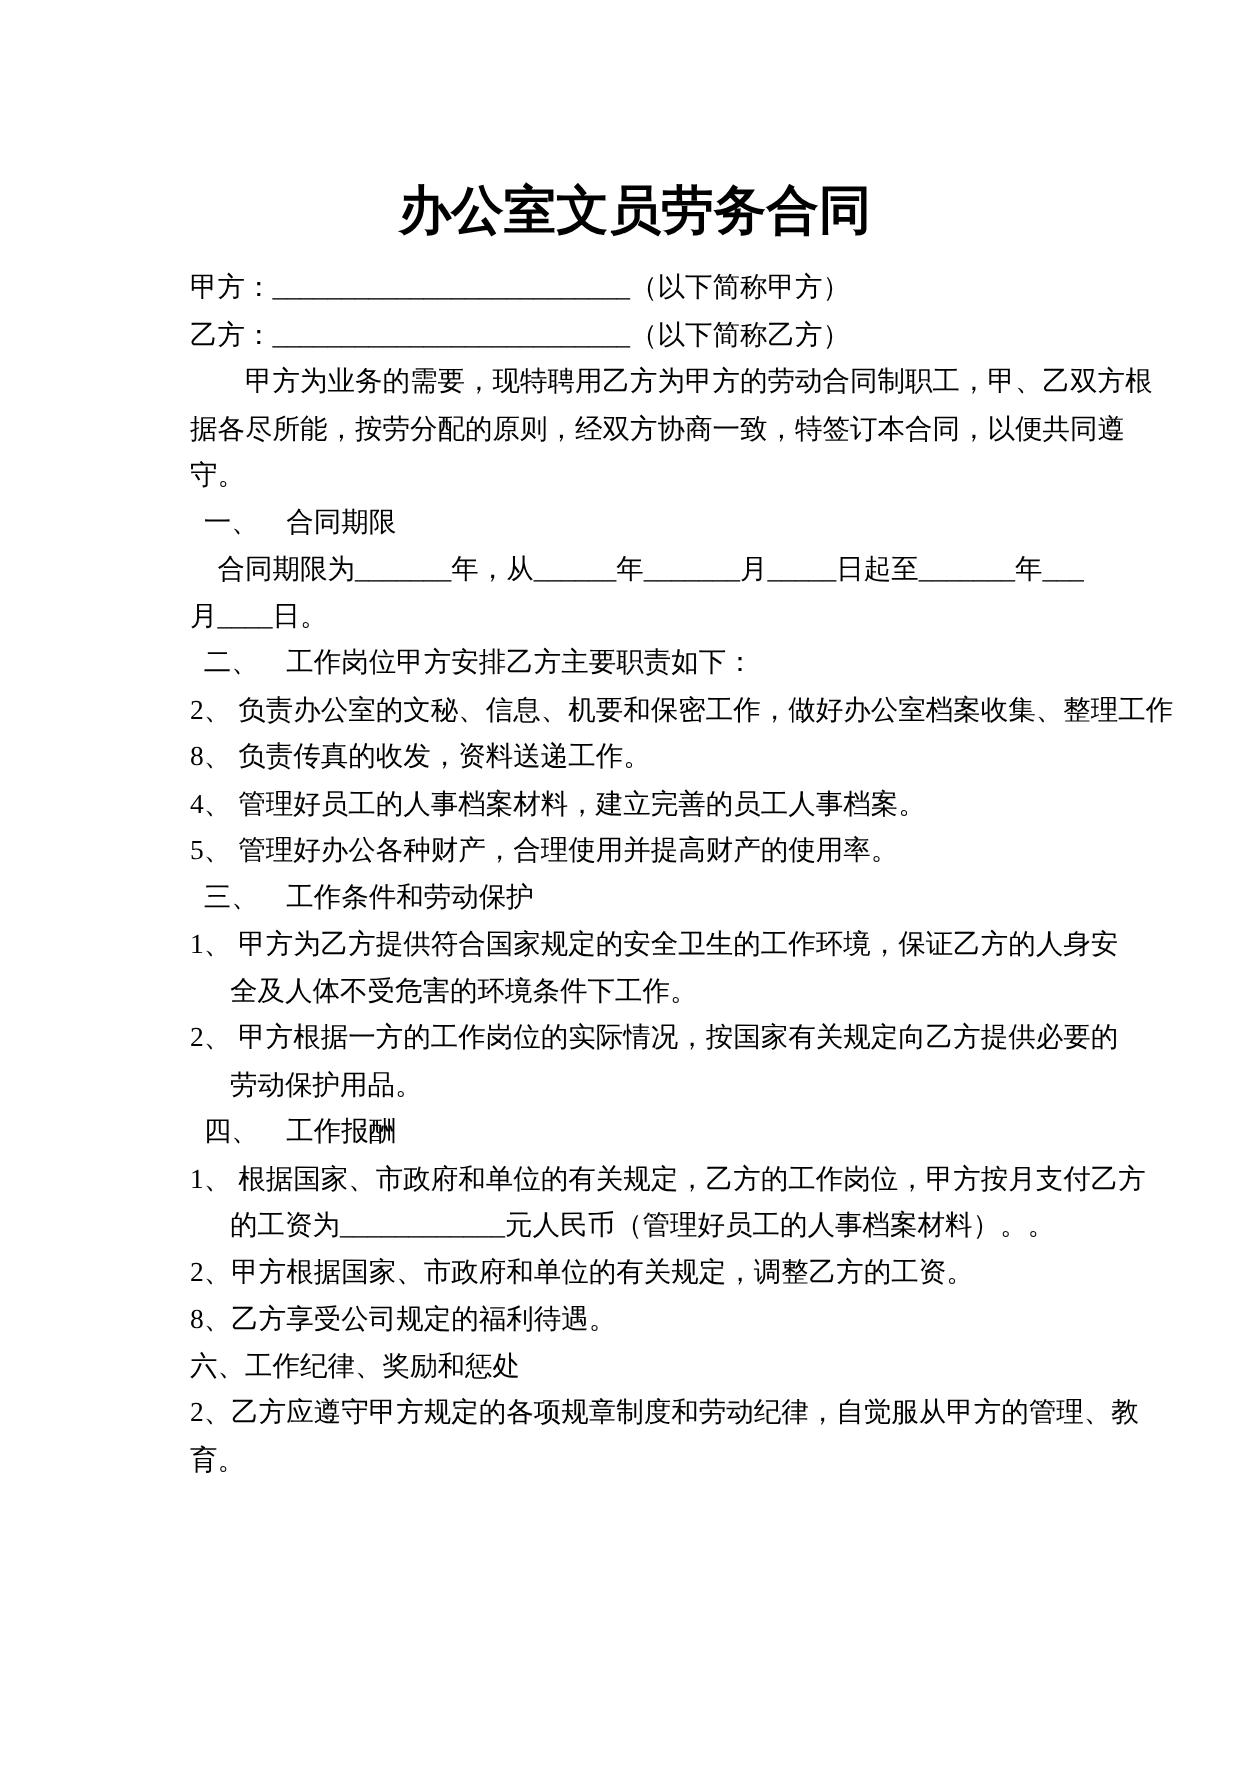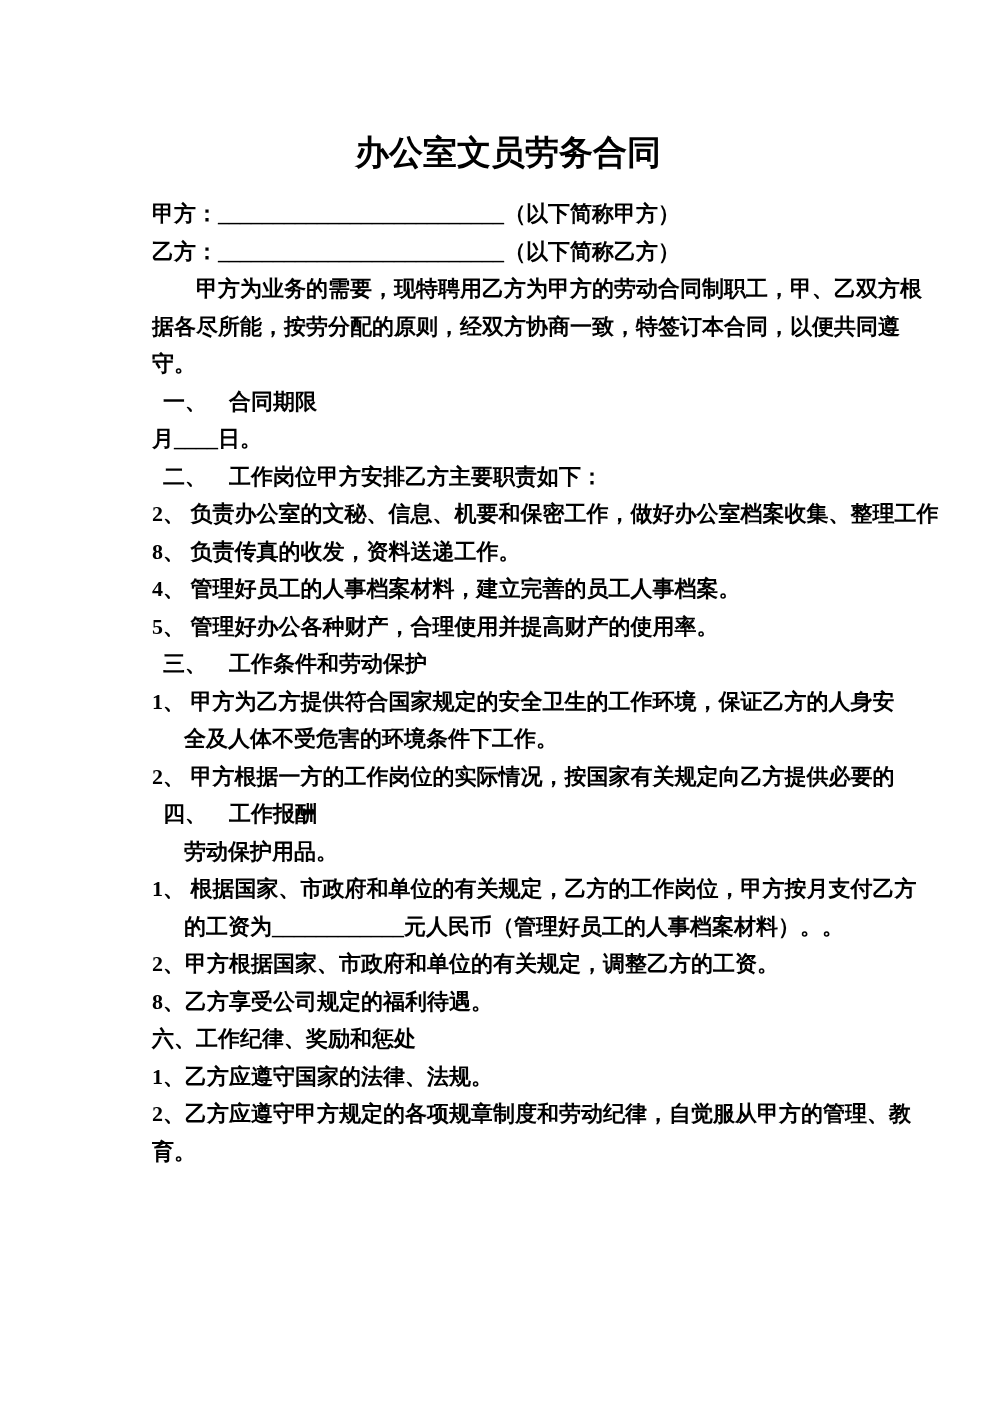--- a/index.html
+++ b/index.html
@@ -13,30 +13,29 @@
     box-sizing: border-box;
     width: 1000px;
     height: 1415px;
     background: #ffffff;
     color: #000000;
     padding: 132px 134px 0 150px;
     font-family: "Liberation Serif", "DejaVu Serif", serif;
     overflow: hidden;
   }
   .title {
-    margin: 0;
-    font-size: 34px;
+    margin: 16px;
+    font-size: 42px;
     line-height: 42px;
     font-weight: bold;
     text-align: center;
     white-space: pre;
   }
   .body {
     margin-top: 21px;
-    font-weight: bold;
   }
   .ln {
     font-size: 22px;
     line-height: 37.5px;
     white-space: pre;
     letter-spacing: 0;
   }
   
   .i0  { padding-left: 2px;  }   
   .ih  { padding-left: 13px; }   
@@ -54,39 +53,39 @@
   <div class="body">
 
     <div class="ln i0">甲方：__________________________（以下简称甲方）</div>
     <div class="ln i0">乙方：__________________________（以下简称乙方）</div>
 
     <div class="ln ip">甲方为业务的需要，现特聘用乙方为甲方的劳动合同制职工，甲、乙双方根</div>
     <div class="ln i0">据各尽所能，按劳分配的原则，经双方协商一致，特签订本合同，以便共同遵</div>
     <div class="ln i0">守。</div>
 
     <div class="ln ih">一、　合同期限</div>
+    <div class="ln ic">合同期限为_______年，从______年_______月_____日起至_______年___</div>
     <div class="ln i0">月____日。</div>
 
     <div class="ln ih">二、　工作岗位甲方安排乙方主要职责如下：</div>
     <div class="ln i0">2、 负责办公室的文秘、信息、机要和保密工作，做好办公室档案收集、整理工作</div>
     <div class="ln i0">8、 负责传真的收发，资料送递工作。</div>
     <div class="ln i0">4、 管理好员工的人事档案材料，建立完善的员工人事档案。</div>
     <div class="ln i0">5、 管理好办公各种财产，合理使用并提高财产的使用率。</div>
 
     <div class="ln ih">三、　工作条件和劳动保护</div>
     <div class="ln i0">1、 甲方为乙方提供符合国家规定的安全卫生的工作环境，保证乙方的人身安</div>
     <div class="ln icc">全及人体不受危害的环境条件下工作。</div>
     <div class="ln i0">2、 甲方根据一方的工作岗位的实际情况，按国家有关规定向乙方提供必要的</div>
+    <div class="ln icc">劳动保护用品。</div>
+
     <div class="ln ih">四、　工作报酬</div>
-
-    <div class="ln icc">劳动保护用品。</div>
     <div class="ln i0">1、 根据国家、市政府和单位的有关规定，乙方的工作岗位，甲方按月支付乙方</div>
     <div class="ln icc">的工资为____________元人民币（管理好员工的人事档案材料）。。</div>
     <div class="ln i0">2、甲方根据国家、市政府和单位的有关规定，调整乙方的工资。</div>
     <div class="ln i0">8、乙方享受公司规定的福利待遇。</div>
 
     <div class="ln i0">六、工作纪律、奖励和惩处</div>
-    <div class="ln i0">1、乙方应遵守国家的法律、法规。</div>
     <div class="ln i0">2、乙方应遵守甲方规定的各项规章制度和劳动纪律，自觉服从甲方的管理、教</div>
     <div class="ln i0">育。</div>
 
   </div>
 </div>
 
 </body></html>

